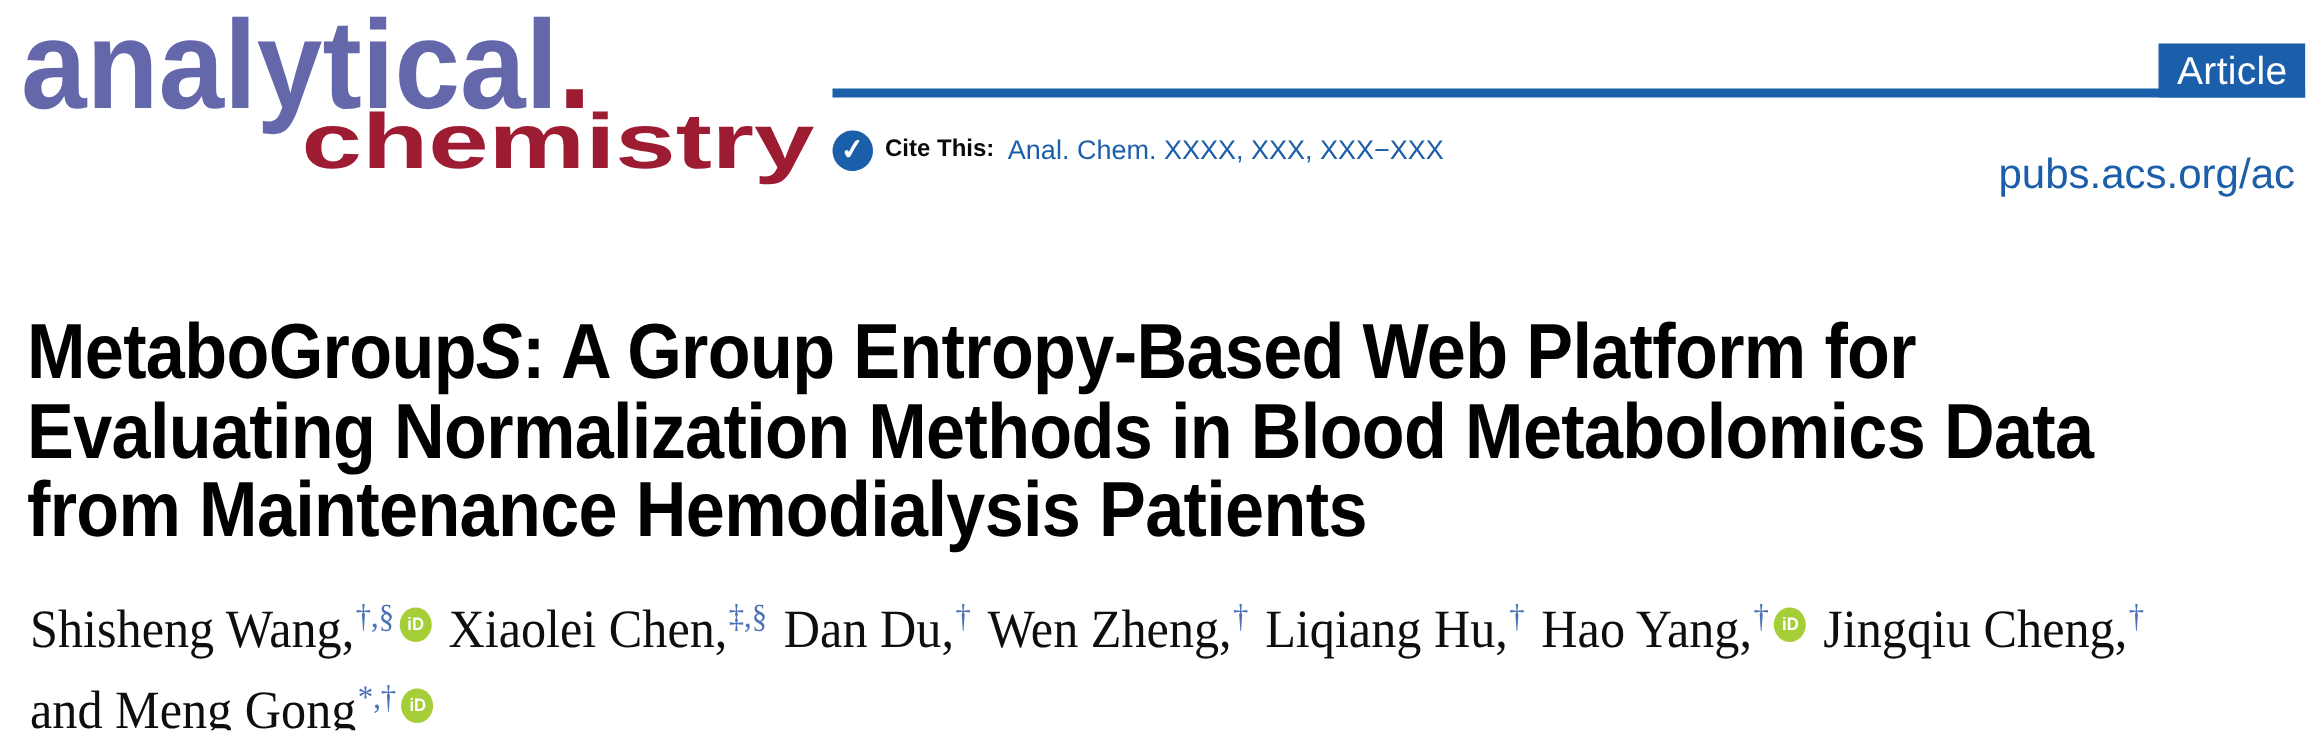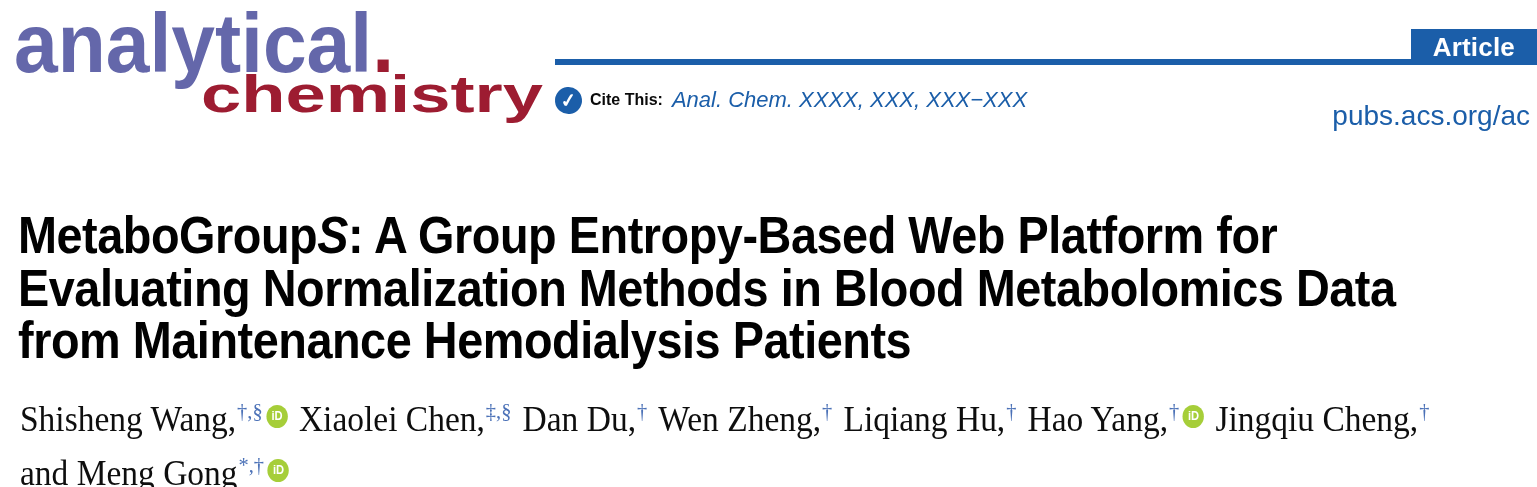--- a/index.html
+++ b/index.html
@@ -22,38 +22,38 @@
   
   .logo-svg{position:absolute;left:0;top:0;}
   .rule{
     position:absolute;left:555px;top:59px;width:982px;height:6px;
     background:var(--blue,#1b5ea9);
   }
   .badge{
     position:absolute;right:0;top:29px;height:36px;
     background:var(--blue,#1b5ea9);
     color:#ffffff;font-size:26px;line-height:36px;
-    padding:0 22px;letter-spacing:.2px;font-weight:bold;
+    padding:0 12px;letter-spacing:.2px;
   }
   .cite-row{
     position:absolute;left:555px;top:84px;height:32px;
     display:flex;align-items:center;white-space:nowrap;
   }
   .cite-check{
     display:inline-block;width:27px;height:27px;border-radius:50%;
     background:var(--blue,#1b5ea9);color:#ffffff;
     font-size:19px;font-weight:bold;line-height:27px;text-align:center;
     transform:rotate(-6deg);
     margin-right:8px;flex:0 0 auto;
   }
   .cite-label{
     font-size:16px;font-weight:bold;color:var(--ink,#0a0a0a);margin-right:9px;
   }
   .cite-ref{
-    font-size:22px;font-style:italic;color:var(--blue,#1b5ea9);
+    font-size:18px;color:var(--blue,#1b5ea9);
   }
   .pubs-link{
     position:absolute;right:7px;top:100px;
     font-size:28px;color:var(--blue,#1b5ea9);text-decoration:none;
   }
   
   .title{
     position:absolute;left:18px;top:209px;
     font-size:52px;line-height:52.5px;font-weight:bold;
     color:#010101;letter-spacing:-0.5px;

